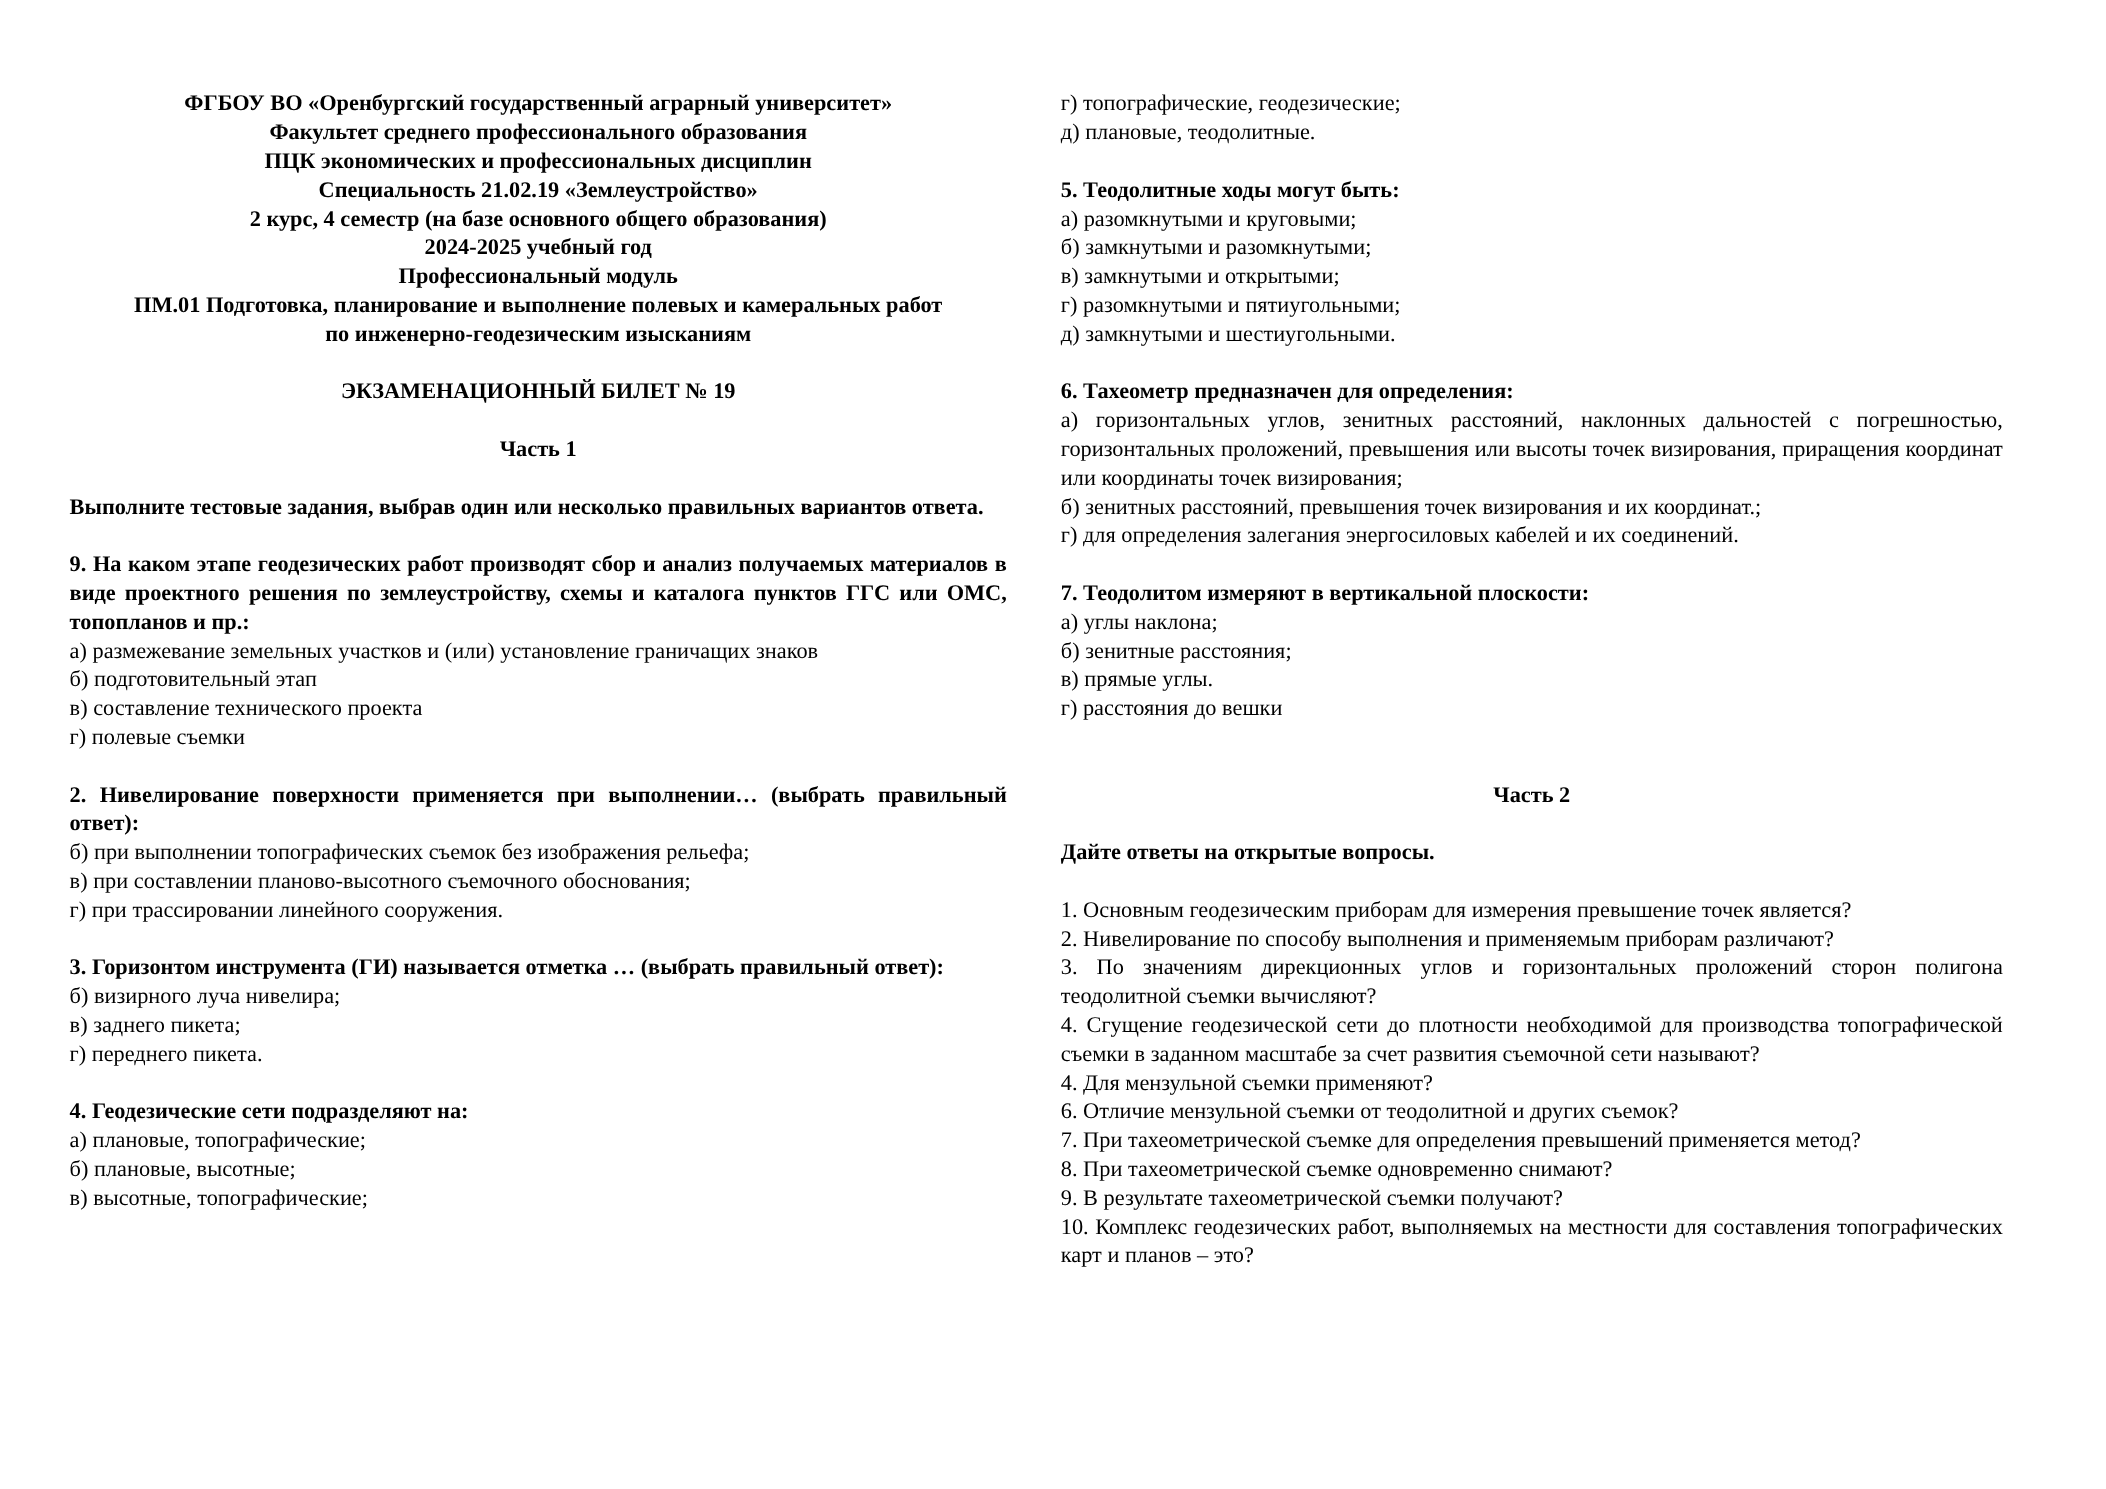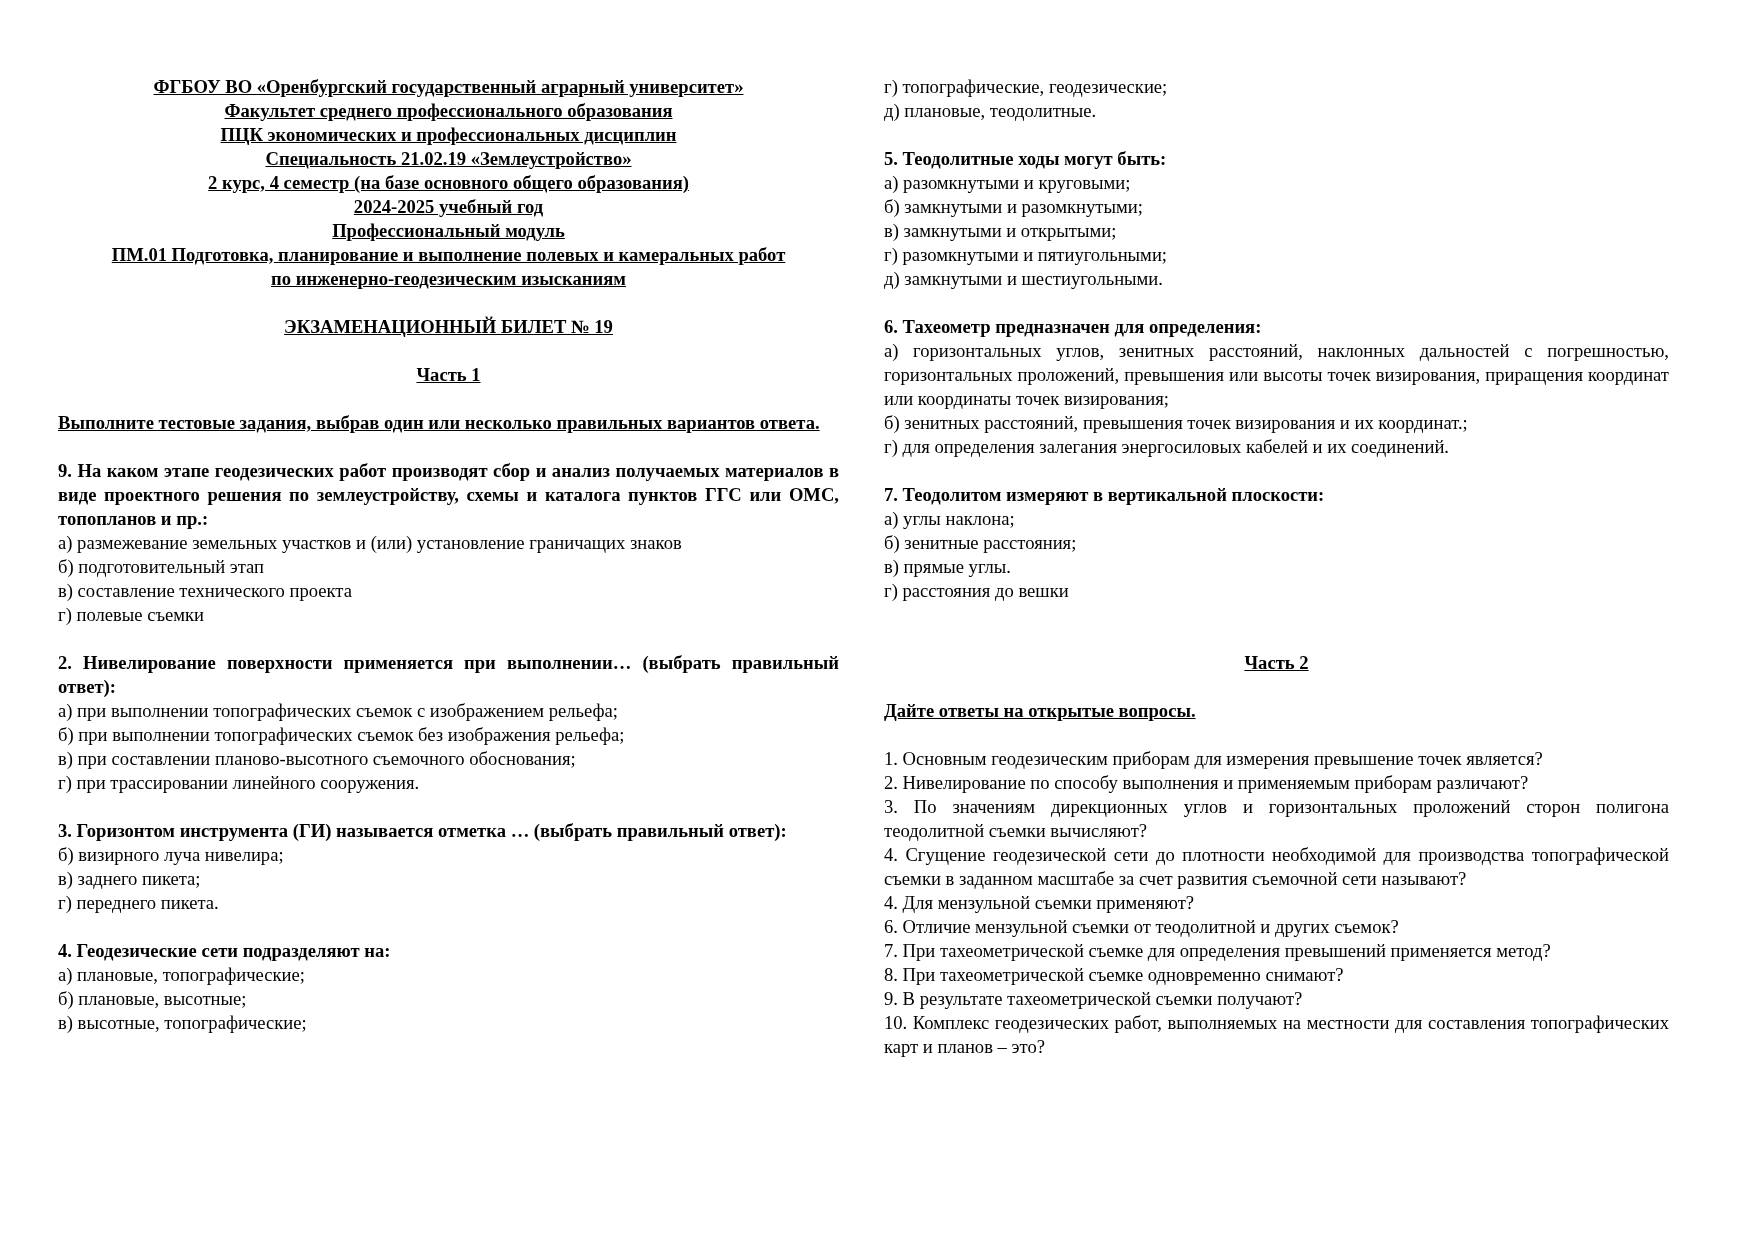--- a/index.html
+++ b/index.html
@@ -17,21 +17,21 @@
       font-size: 18.6px;
       line-height: 24px;
     }
     .page-col {
       position: absolute;
       top: 75px;
     }
     .col-left { left: 58px; width: 781px; }
     .col-right { left: 884px; width: 785px; }
     .center { text-align: center; }
-    .bold { font-weight: bold; text-decoration: underline; }
+    .bold { font-weight: bold; }
     p, div.line { margin: 0; }
     .gap { height: 24px; }
     .q-title { font-weight: bold; text-align: justify; }
     .opt { text-align: justify; }
     .line-last-justify { text-align: justify; text-align-last: left; }
   </style>
 </head>
 <body>
 
 <div class="page-col col-left">
@@ -60,21 +60,20 @@
     <div class="q-title line-last-justify">9. На каком этапе геодезических работ производят сбор и анализ получаемых материалов в виде проектного решения по землеустройству, схемы и каталога пунктов ГГС или ОМС, топопланов и пр.:</div>
     <div class="opt">а) размежевание земельных участков и (или) установление граничащих знаков</div>
     <div class="opt">б) подготовительный этап</div>
     <div class="opt">в) составление технического проекта</div>
     <div class="opt">г) полевые съемки</div>
   </div>
   <div class="gap"></div>
 
   <div>
     <div class="q-title line-last-justify">2. Нивелирование поверхности применяется при выполнении… (выбрать правильный ответ):</div>
-    <div class="opt">а) при выполнении топографических съемок с изображением рельефа;</div>
     <div class="opt">б) при выполнении топографических съемок без изображения рельефа;</div>
     <div class="opt">в) при составлении планово-высотного съемочного обоснования;</div>
     <div class="opt">г) при трассировании линейного сооружения.</div>
   </div>
   <div class="gap"></div>
 
   <div>
     <div class="q-title line-last-justify">3. Горизонтом инструмента (ГИ) называется отметка … (выбрать правильный ответ):</div>
     <div class="opt">б) визирного луча нивелира;</div>
     <div class="opt">в) заднего пикета;</div>

